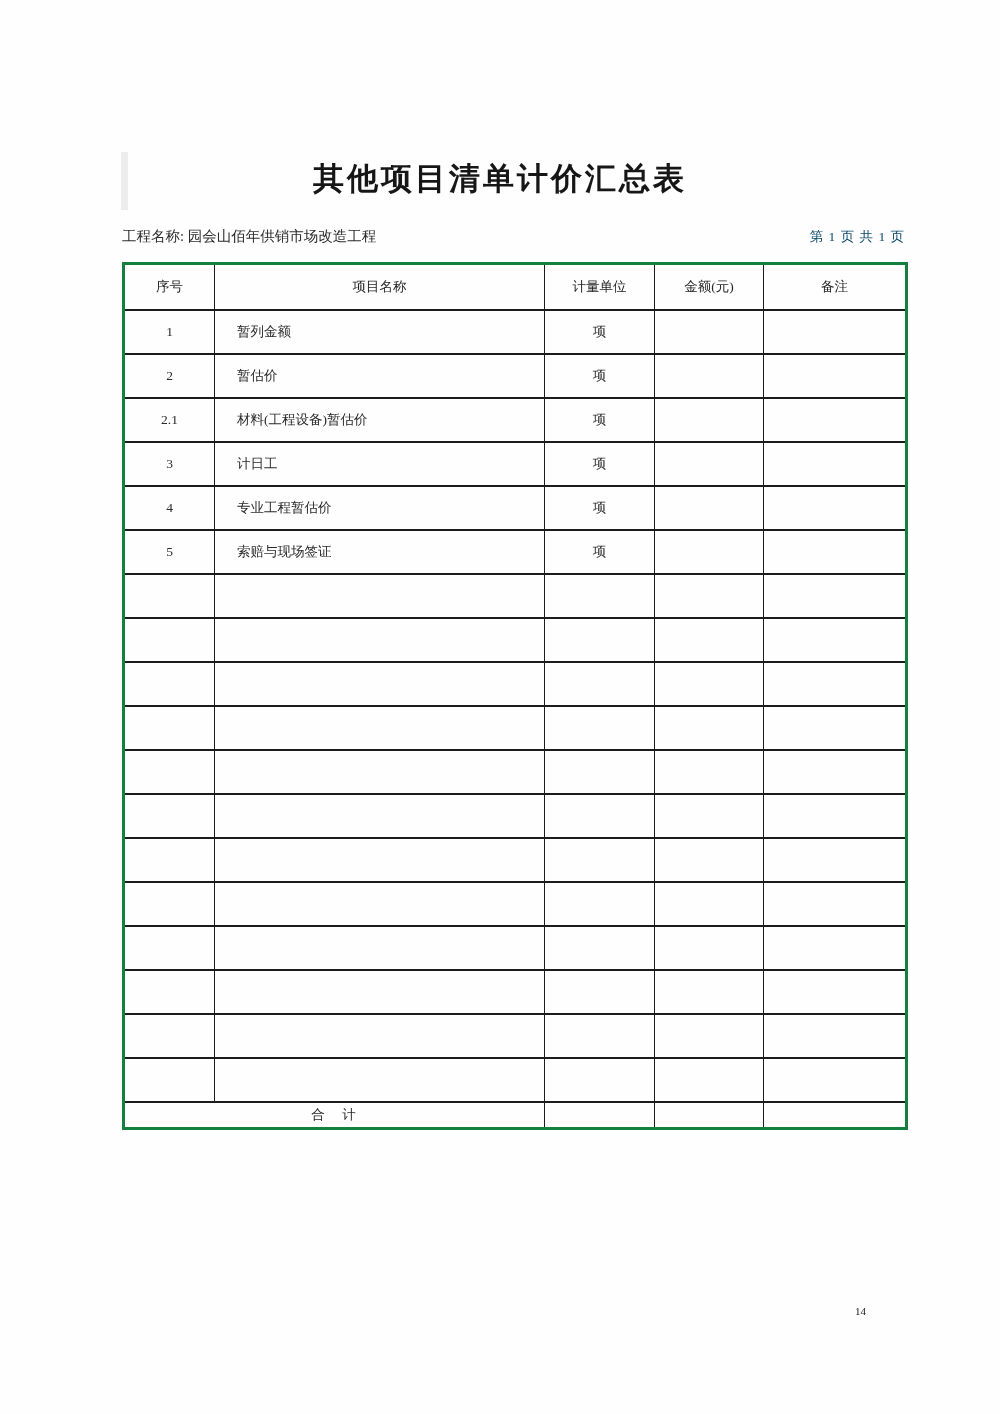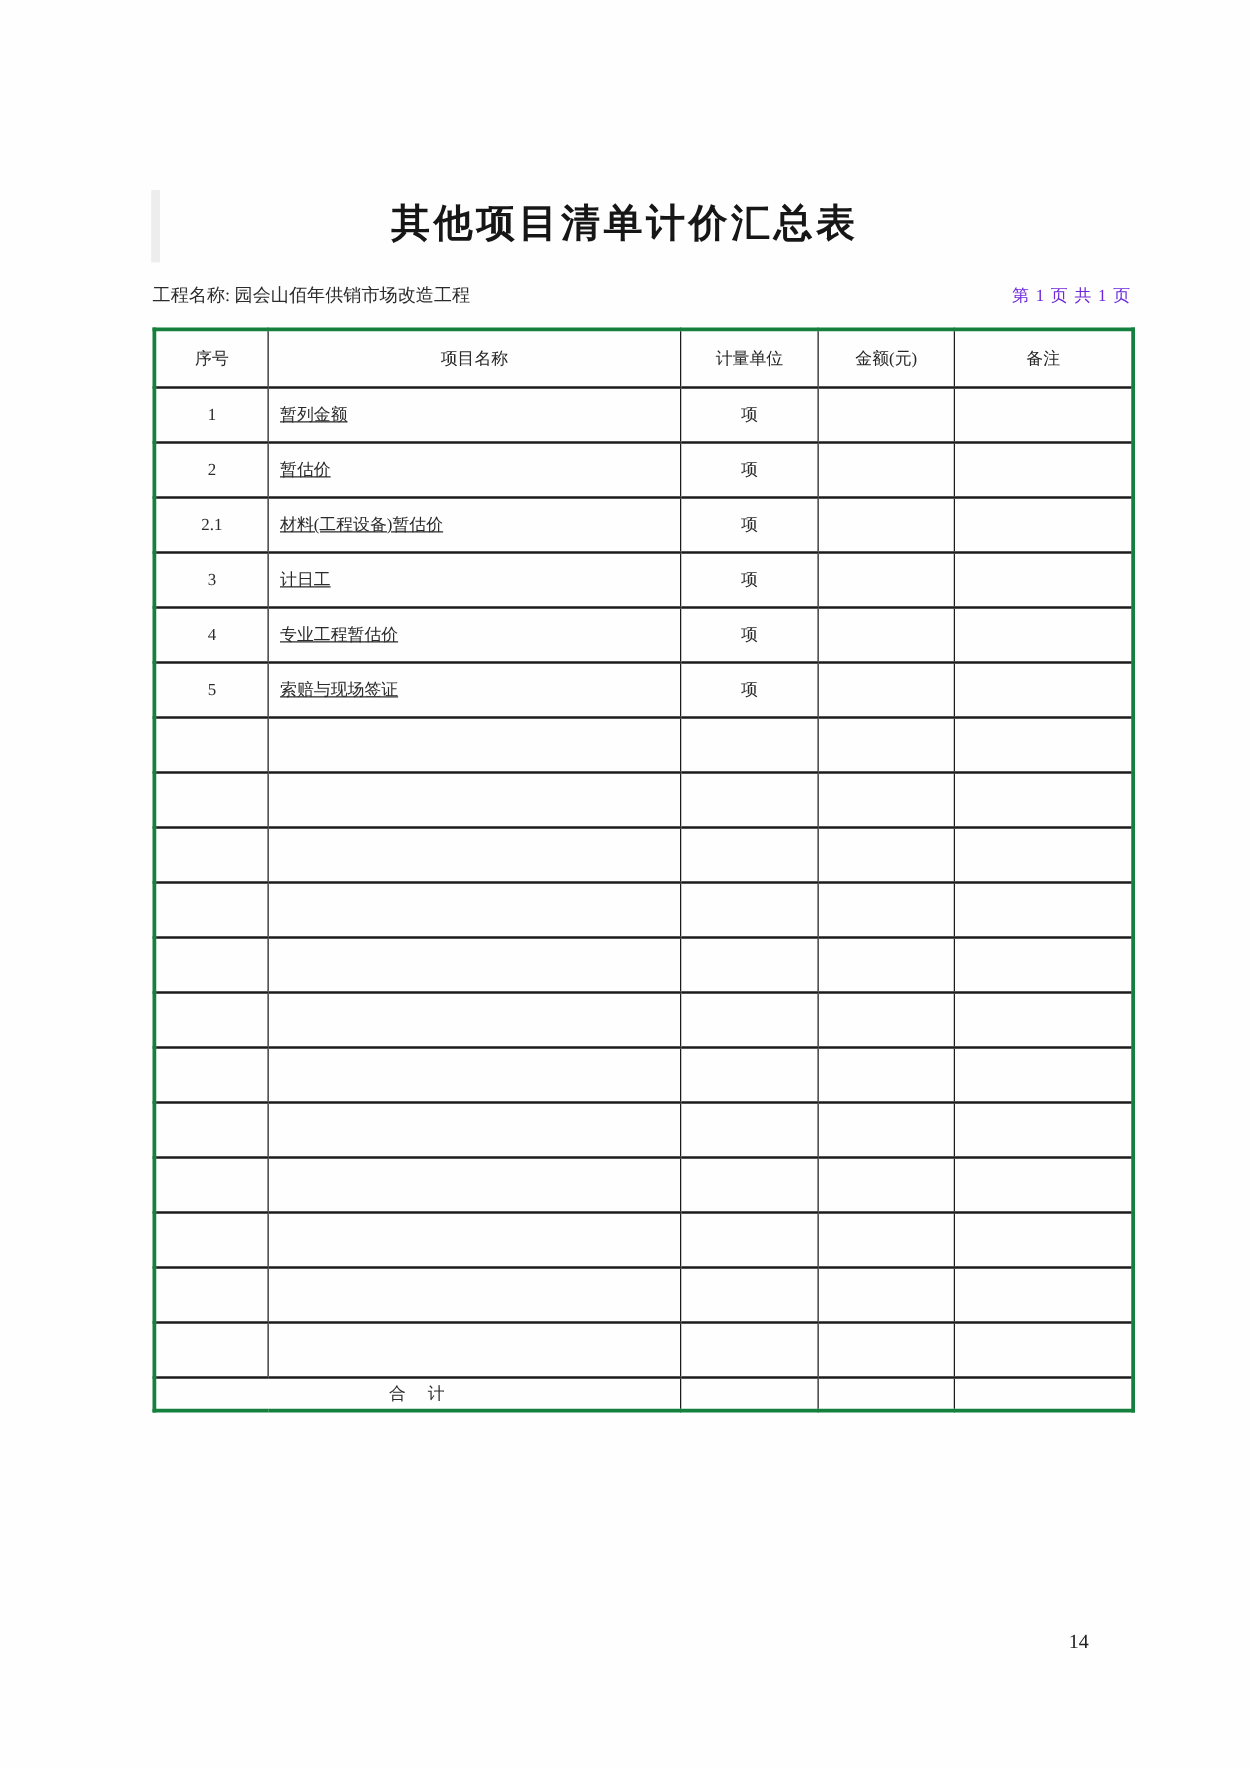--- a/index.html
+++ b/index.html
@@ -43,21 +43,21 @@
     width: 783px;
     display: flex;
     justify-content: space-between;
     align-items: flex-end;
     font-size: 14.5px;
     color: #2c2c2c;
   }
   .meta-row .page-info {
     letter-spacing: 1px;
     font-size: 13.5px;
-    color: #6d28d9;
+    color: #0c4a6e;
     margin-left: 38px;
   }
   table.listing {
     position: absolute;
     left: 122px;
     top: 262px;
     width: 783px;
     border-collapse: collapse;
     table-layout: fixed;
     border: 3px solid #15803d;
@@ -75,32 +75,31 @@
     vertical-align: middle;
     overflow: hidden;
     white-space: nowrap;
   }
   table.listing tr.header-row th { height: 44px; font-size: 13.5px; color: #262626; }
   table.listing tr.data-row td   { height: 42px; }
   table.listing tr.empty-row td  { height: 42px; }
   table.listing tr.total-row td  { height: 24px; }
   table.listing td.name-cell {
     text-align: left;
-    padding-left: 9px;
-    text-decoration: underline;
+    padding-left: 22px;
   }
   table.listing td.total-cell {
     text-align: center;
     letter-spacing: 2px;
   }
   .page-number {
     position: absolute;
     top: 1305px;
     left: 855px;
-    font-size: 16px;
+    font-size: 11px;
     color: #222;
     font-family: "Liberation Serif", "DejaVu Serif", serif;
   }
 </style>
 </head>
 <body>
 
 <div class="page">
 
   <div class="scan-band"></div>

